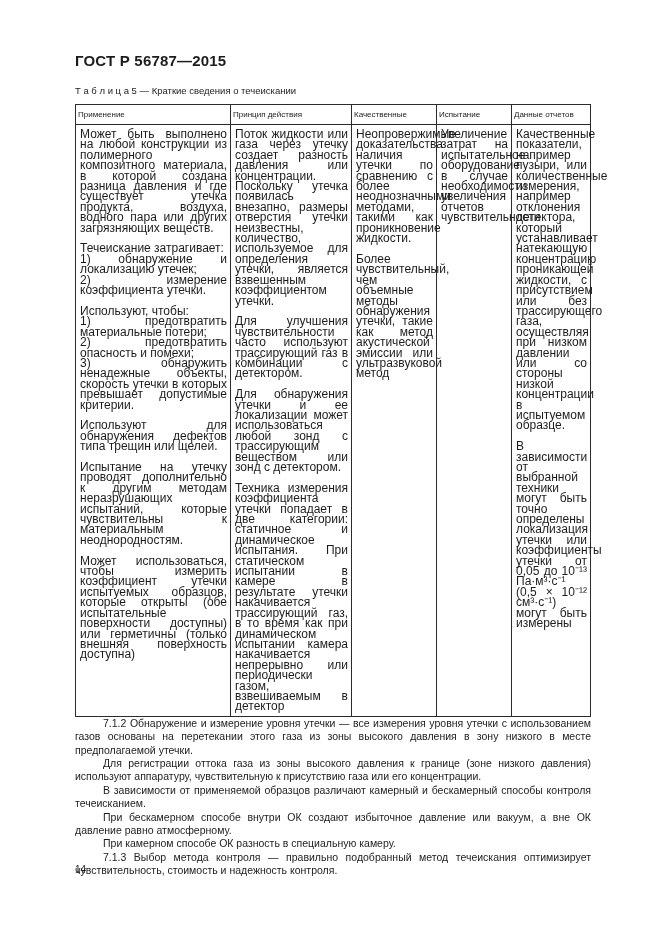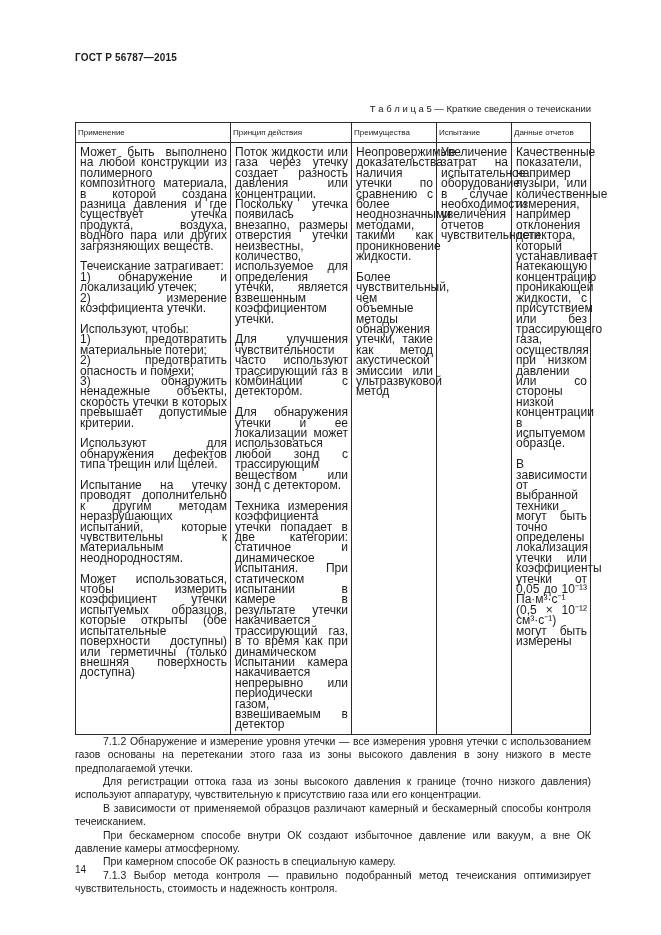--- a/index.html
+++ b/index.html
@@ -8,28 +8,27 @@
     width:661px; height:935px;
     font-family:"Liberation Sans", sans-serif;
     color:#1c1c1c;
     position:relative;
     overflow:hidden;
   }
   .page { position:absolute; inset:0; background:#ffffff; }
   .content { position:absolute; left:75px; top:52px; width:516px; }
 
   .gost-header {
-    font-size:10px;
+    font-size:15px;
     font-weight:bold;
     letter-spacing:0.2px;
   }
   .table-caption {
-    margin-top:40px;
+    margin-top:16px;
     font-size:9.5px;
-    text-align:right;
   }
 
   table.info-table {
     margin-top:8px;
     width:515px;
     border-collapse:collapse;
     table-layout:fixed;
   }
   table.info-table th,
   table.info-table td {
@@ -86,21 +85,21 @@
         <col style="width:155px">
         <col style="width:121px">
         <col style="width:85px">
         <col style="width:75px">
         <col style="width:79px">
       </colgroup>
       <thead>
         <tr>
           <th>Применение</th>
           <th>Принцип действия</th>
-          <th>Преимущества</th>
+          <th>Качественные</th>
           <th>Испытание</th>
           <th>Данные отчетов</th>
         </tr>
       </thead>
       <tbody>
         <tr>
           <td>
             <div class="cell-text">Может быть выполнено на любой конструкции из полимерного композитного материала, в которой создана разница давления и где существует утечка продукта, воздуха, водного пара или других загрязняющих веществ.
 
 Течеискание затрагивает:
@@ -139,23 +138,23 @@
             <div class="cell-text">Качественные показатели, например пузыри, или количественные измерения, например отклонения детектора, который устанавливает натекающую концентрацию проникающей жидкости, с присутствием или без трассирующего газа, осуществляя при низком давлении или со стороны низкой концентрации в испытуемом образце.
 
 В зависимости от выбранной техники могут быть точно определены локализация утечки или коэффициенты утечки от 0,05 до 10⁻¹³ Па·м³·с⁻¹ (0,5 × 10⁻¹² см³·с⁻¹) могут быть измерены</div>
           </td>
         </tr>
       </tbody>
     </table>
 
     <div class="body-text">
       <p>7.1.2 Обнаружение и измерение уровня утечки — все измерения уровня утечки с использованием газов основаны на перетекании этого газа из зоны высокого давления в зону низкого в месте предполагаемой утечки.</p>
-      <p>Для регистрации оттока газа из зоны высокого давления к границе (точно низкого давления) используют аппаратуру, чувствительную к присутствию газа или его концентрации.</p>
+      <p>Для регистрации оттока газа из зоны высокого давления к границе (зоне низкого давления) используют аппаратуру, чувствительную к присутствию газа или его концентрации.</p>
       <p>В зависимости от применяемой образцов различают камерный и бескамерный способы контроля течеисканием.</p>
-      <p>При бескамерном способе внутри ОК создают избыточное давление или вакуум, а вне ОК давление камеры атмосферному.</p>
+      <p>При бескамерном способе внутри ОК создают избыточное давление или вакуум, а вне ОК давление равно атмосферному.</p>
       <p>При камерном способе ОК разность в специальную камеру.</p>
       <p>7.1.3 Выбор метода контроля — правильно подобранный метод течеискания оптимизирует чувствительность, стоимость и надежность контроля.</p>
     </div>
 
   </div>
 
   <div class="page-number">14</div>
 </div>
 
 </body></html>

